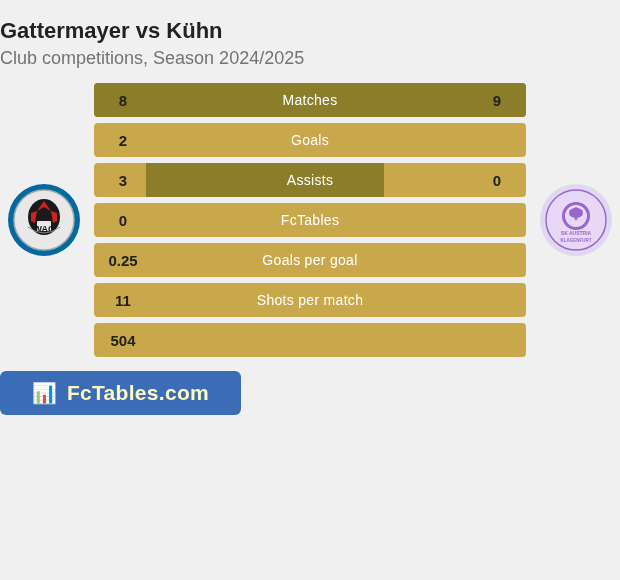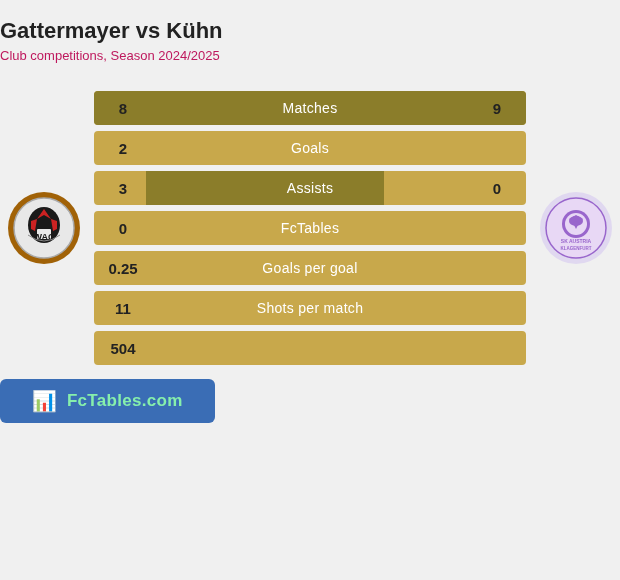--- a/index.html
+++ b/index.html
@@ -20,23 +20,23 @@
       padding: 18px 0 10px 0;
     }
     .title {
       font-size: 22px;
       font-weight: bold;
       color: #222;
       margin-bottom: 4px;
       text-align: center;
     }
     .subtitle {
-      font-size: 13px;
-      color: #be185d;
-      margin-bottom: 28px;
+      font-size: 18px;
+      color: #737373;
+      margin-bottom: 14px;
       text-align: center;
     }
     .main-row {
       display: flex;
       flex-direction: row;
       align-items: center;
       justify-content: center;
       width: 100%;
       gap: 0;
     }
@@ -51,21 +51,21 @@
       width: 72px;
       height: 72px;
       border-radius: 50%;
       background: #ccc;
       display: flex;
       align-items: center;
       justify-content: center;
       overflow: hidden;
     }
     .logo-left .logo-circle {
-      background: #a16207;
+      background: #0369a1;
     }
     .logo-right .logo-circle {
       background: #e0d8f0;
     }
     .stats-col {
       flex: 1;
       display: flex;
       flex-direction: column;
       gap: 6px;
       min-width: 0;
@@ -139,23 +139,23 @@
       padding: 10px 32px;
       display: flex;
       align-items: center;
       gap: 10px;
     }
     .fctables-icon {
       color: #fff;
       font-size: 20px;
     }
     .fctables-text {
-      color: #86efac;
-      font-weight: bold;
-      font-size: 17px;
+      color: #fef9c3;
+      font-weight: bold;
+      font-size: 21px;
       letter-spacing: 0.3px;
     }
     .date-label {
       margin-top: 12px;
       font-size: 13px;
       color: #555;
       text-align: center;
     }
     
     .wac-svg text { font-weight: bold; }

